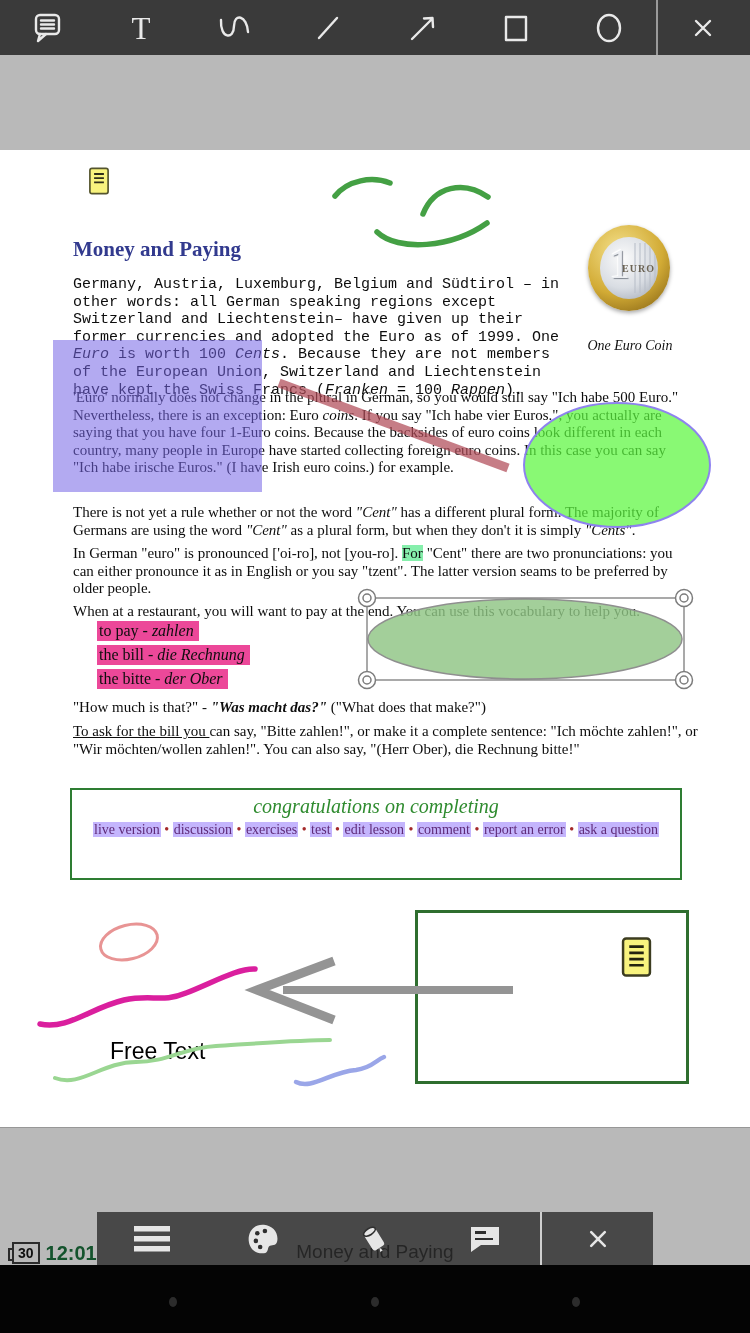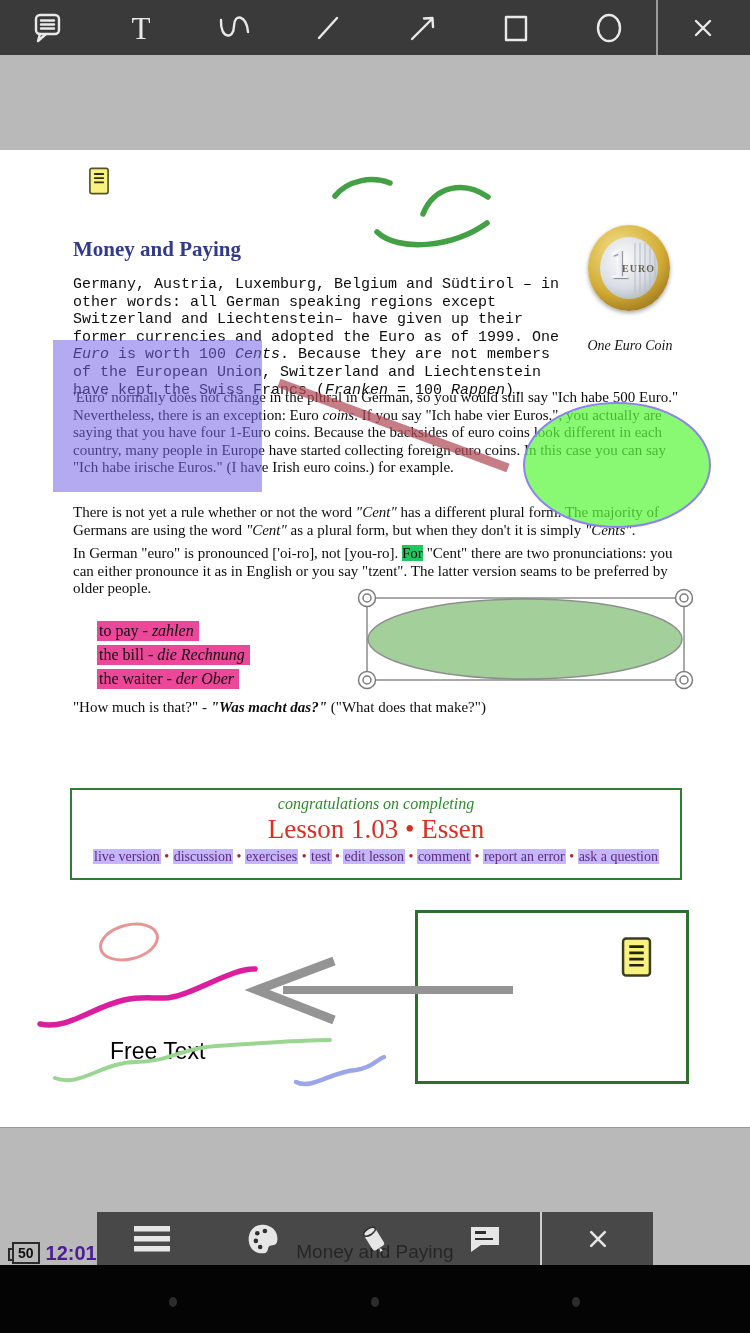--- a/index.html
+++ b/index.html
@@ -55,36 +55,36 @@
   
   #draw-layer{position:absolute;left:0;top:0;width:750px;height:977px;pointer-events:none;}
 
   
   #free-text{position:absolute;left:110px;top:844px;font-family:"Liberation Sans",sans-serif;
         font-size:23px;color:#000000;margin-top:44px;}
 
   
   #congrats-box{position:absolute;left:70px;top:638px;width:608px;height:88px;border:2px solid #2e7d32;
         text-align:center;}
-  #congrats-line1{margin-top:5px;font-style:italic;font-size:16px;color:#2e8b2e;}
+  #congrats-line1{margin-top:5px;font-style:italic;font-size:20px;color:#2e8b2e;}
   #lesson-title{margin-top:1px;font-size:27px;color:#d93025;}
   #lesson-links{margin-top:4px;font-size:14px;}
   .lesson-link{color:#5e2a78;background:#c4b5fd;padding:0 1px;}
   .link-sep{color:#a52a2a;}
 
   
   #green-box{position:absolute;left:415px;top:760px;width:268px;height:168px;border:3px solid #2f6e2f;}
 
   
   #status-left{position:absolute;left:6px;top:1240px;height:26px;display:flex;align-items:center;}
   #battery{position:relative;border:2px solid #2b2b2b;color:#111;font-weight:bold;font-size:14px;
         padding:1px 4px;margin-left:6px;}
   #battery::before{content:"";position:absolute;left:-6px;top:4px;width:3px;height:9px;
         border:2px solid #2b2b2b;border-right:none;}
-  #clock{margin-left:6px;font-weight:bold;font-size:20px;color:#4c1d95;}
+  #clock{margin-left:6px;font-weight:bold;font-size:20px;color:#14532d;}
   #bottom-doc-title{position:absolute;left:0;top:1241px;width:750px;text-align:center;
         font-size:19px;color:#1c1c1c;}
   #page-indicator{position:absolute;right:8px;top:1241px;font-weight:bold;font-size:20px;color:#111;margin-top:33px;}
 
   
   #bottom-toolbar{position:absolute;left:97px;top:1212px;width:556px;height:53px;
         background:rgba(40,40,40,0.78);display:flex;align-items:center;}
   .bt-slot{width:111px;height:53px;display:flex;align-items:center;justify-content:center;}
   #bt-divider{width:2px;height:53px;background:#cfcfcf;}
   .bt-fill{fill:#e6e6e6;}
@@ -152,42 +152,43 @@
     <svg class="sticky" style="left:87px;top:17px;" width="24" height="28" viewBox="0 0 30 40">
       <rect x="2" y="2" width="26" height="36" rx="3" fill="#f8f37e" stroke="#55552e" stroke-width="2.4"></rect>
       <path d="M8 10 h14 M8 16 h14 M8 22 h14" stroke="#2e2e1a" stroke-width="2.6" fill="none"></path>
     </svg>
 
     <div id="doc-title">Money and Paying</div>
 
     <div id="p1" class="para"><span>Germany, Austria, Luxemburg, Belgium and Südtirol – in other words: all German speaking regions except Switzerland and Liechtenstein– have given up their former currencies and adopted the Euro as of 1999. One </span><span style="font-style: italic;">Euro</span><span> is worth 100 </span><span style="font-style: italic;">Cents</span><span>. Because they are not members of the European Union, Switzerland and Liechtenstein have kept the Swiss Francs (</span><span style="font-style: italic;">Franken</span><span> = 100 </span><span style="font-style: italic;">Rappen</span><span>).</span></div>
     <div id="p2" class="para"><span>'Euro' normally does not change in the plural in German, so you would still say "Ich habe 500 Euro." Nevertheless, there is an exception: Euro </span><span style="font-style: italic;">coins</span><span>. If you say "Ich habe vier Euros.", you actually are saying that you have four 1-Euro coins. Because the backsides of euro coins look different in each country, many people in Europe have started collecting foreign euro coins. In this case you can say "Ich habe irische Euros." (I have Irish euro coins.) for example.</span></div>
     <div id="p3" class="para"><span>There is not yet a rule whether or not the word </span><span style="font-style: italic;">"Cent"</span><span> has a different plural form. The majority of Germans are using the word </span><span style="font-style: italic;">"Cent"</span><span> as a plural form, but when they don't it is simply </span><span style="font-style: italic;">"Cents"</span><span>.</span></div>
-    <div id="p4" class="para"><span>In German "euro" is pronounced ['oi-ro], not [you-ro]. </span><span style="background: #22c55e;">For</span><span> "Cent" there are two pronunciations: you can either pronounce it as in English or you say "tzent". The latter version seams to be preferred by older people.</span></div>
+    <div id="p4" class="para"><span>In German "euro" is pronounced ['oi-ro], not [you-ro]. </span><span style="background: #86efac;">For</span><span> "Cent" there are two pronunciations: you can either pronounce it as in English or you say "tzent". The latter version seams to be preferred by older people.</span></div>
+    <div id="p5" class="para"><span>When at a restaurant, you will want to pay at the end. You can use this vocabulary to help you.</span></div>
 
     <div id="v1" class="vocab-line"><span class="hl-yellow"><span>to pay - </span><span style="font-style: italic;">zahlen</span></span></div>
     <div id="v2" class="vocab-line"><span class="hl-yellow"><span>the bill - </span><span style="font-style: italic;">die Rechnung</span></span></div>
-    <div id="v3" class="vocab-line"><span class="hl-yellow"><span>the waiter - </span><span style="font-style: italic;">der Ober</span></span></div>
+    <div id="v3" class="vocab-line"><span class="hl-yellow"><span>the bitte - </span><span style="font-style: italic;">der Ober</span></span></div>
 
     <div id="how-much" class="para"><span>"How much is that?" - </span><span style="font-style: italic; font-weight: bold;">"Was macht das?"</span><span> ("What does that make?")</span></div>
+    <div id="ask-bill" class="para"><span style="text-decoration: underline;">To ask for the bill you </span><span>can say, "Bitte zahlen!", or make it a complete sentence: "Ich möchte zahlen!", or "Wir möchten/wollen zahlen!". You can also say, "(Herr Ober), die Rechnung bitte!"</span></div>
 
     <div id="coin">
       <div id="coin-inner">
         <div id="coin-map"></div>
         <span id="coin-one">1</span>
         <span id="coin-euro">EURO</span>
       </div>
     </div>
     <div id="coin-caption">One Euro Coin</div>
 
     <div id="hl-purple"></div>
 
     <div id="congrats-box">
       <div id="congrats-line1">congratulations on completing</div>
-      <div id="lesson-title">Lesson 1.03 • Essen</div>
       <div id="lesson-links">
         <span class="lesson-link">live version</span><span class="link-sep"> • </span><span class="lesson-link">discussion</span><span class="link-sep"> • </span><span class="lesson-link">exercises</span><span class="link-sep"> • </span><span class="lesson-link">test</span><span class="link-sep"> • </span><span class="lesson-link">edit lesson</span><span class="link-sep"> • </span><span class="lesson-link">comment</span><span class="link-sep"> • </span><span class="lesson-link">report an error</span><span class="link-sep"> • </span><span class="lesson-link">ask a question</span>
       </div>
     </div>
 
     <div id="green-box">
       <svg class="sticky" style="left:203px;top:22px;" width="31" height="44" viewBox="0 0 30 40">
         <rect x="2" y="2" width="26" height="36" rx="3" fill="#f8f37e" stroke="#3c3c20" stroke-width="2.4"></rect>
         <path d="M8 10 h14 M8 16 h14 M8 22 h14 M8 28 h14" stroke="#23230f" stroke-width="2.6" fill="none"></path>
       </svg>
@@ -233,21 +234,21 @@
       <path d="M55 928 C80 938 102 912 136 912 C168 912 182 898 216 896 C248 894 300 890 330 890" stroke="#9ad692" stroke-width="4" fill="none" stroke-linecap="round"></path>
       <path d="M296 932 C312 940 330 922 356 920 C372 918 376 910 384 907" stroke="#9aa6e8" stroke-width="4.5" fill="none" stroke-linecap="round"></path>
       <g stroke="#949494" fill="none">
         <path d="M513 840 L283 840" stroke-width="8"></path>
         <path d="M334 811 L257 840 L334 870" stroke-width="9"></path>
       </g>
     </svg>
   </div>
 
   <div id="status-left">
-    <span id="battery">50</span>
+    <span id="battery">30</span>
     <span id="clock">12:01</span>
   </div>
   <div id="bottom-doc-title">Money and Paying</div>
   <div id="page-indicator">50/210</div>
 
   <div id="bottom-toolbar">
     <div class="bt-slot">
       <svg width="40" height="32" viewBox="0 0 40 32">
         <rect class="bt-fill" x="2" y="3" width="36" height="5.5"></rect>
         <rect class="bt-fill" x="2" y="13" width="36" height="5.5"></rect>

